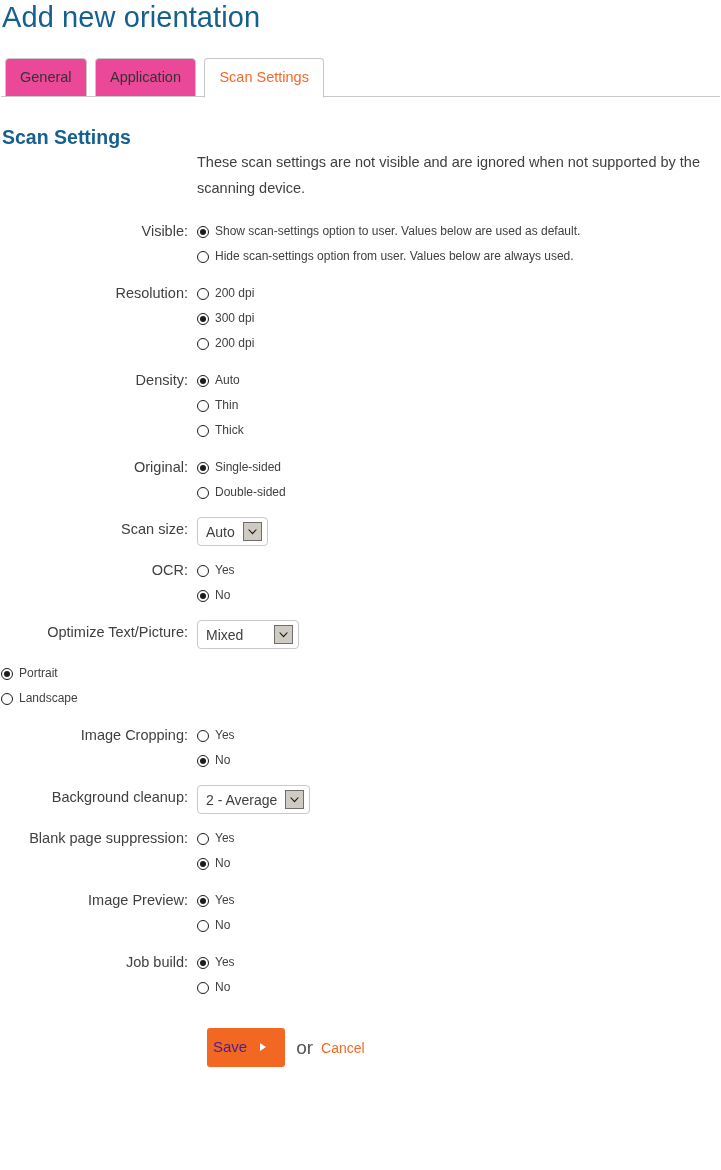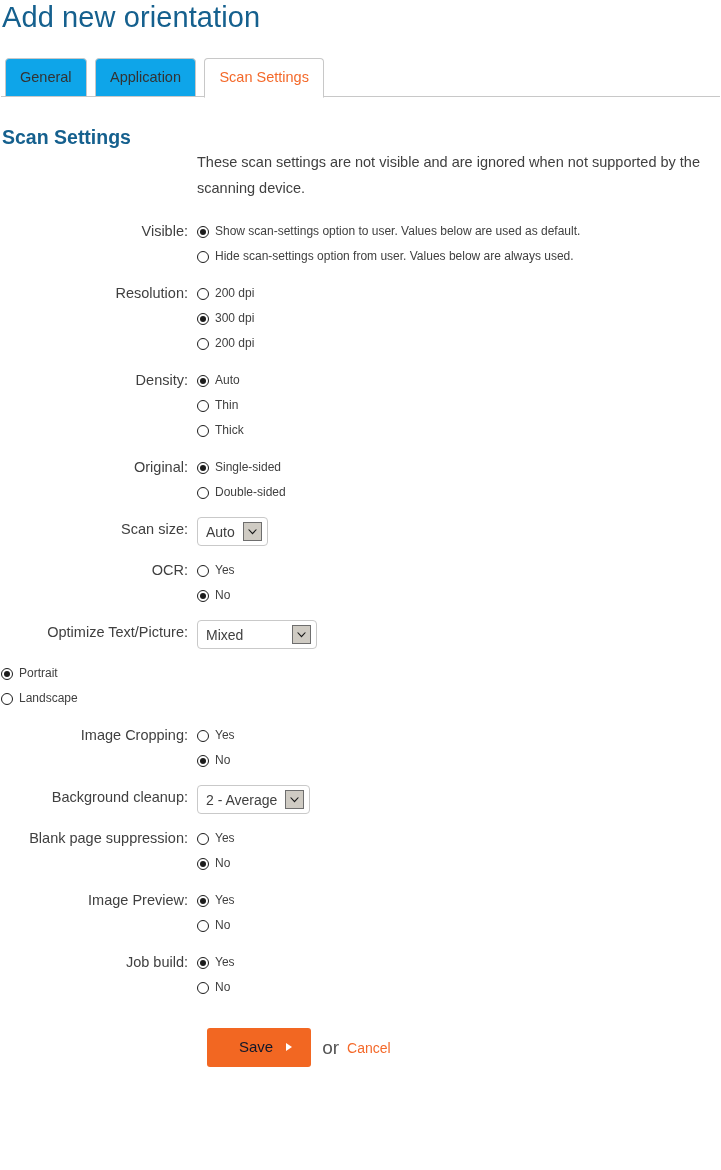--- a/index.html
+++ b/index.html
@@ -46,21 +46,21 @@
     background: #c8c8c8;
   }
   .tab {
     position: relative;
     z-index: 2;
     display: inline-block;
     vertical-align: bottom;
     box-sizing: border-box;
     border: 1px solid #c8c8c8;
     border-radius: 4px 4px 0 0;
-    background: #0ea5e9;
+    background: #ec4899;
     color: #333333;
     font-size: 14.5px;
     line-height: 20px;
     padding: 8px 14px 9px 14px;
     margin-right: 4px;
     cursor: pointer;
   }
   .tab.active {
     background: #ffffff;
     border-bottom-color: #ffffff;
@@ -162,21 +162,21 @@
     padding: 0 5px 0 8px;
     font-size: 14px;
     color: #404040;
     cursor: pointer;
     margin-top: 0px;
   }
   .select .sel-value {
     white-space: nowrap;
     padding-right: 8px;
   }
-  .select.wide { width: 120px; }
+  .select.wide { width: 102px; }
   .select.wide .sel-value { flex: 1; }
   .arrow-box {
     width: 19px;
     height: 19px;
     min-width: 19px;
     background: #cfcbc3;
     border: 1px solid #6e6e6e;
     box-sizing: border-box;
     display: flex;
     align-items: center;
@@ -186,27 +186,27 @@
 
   
   .actions-row {
     display: flex;
     align-items: center;
     margin-top: 28px;
   }
   .actions-spacer { width: 206px; min-width: 206px; }
   .save-button {
     background: #f26722;
-    color: #0f172a;
+    color: #4c1d95;
     border: none;
     border-radius: 3px;
     font-family: "Liberation Sans", sans-serif;
     font-size: 15px;
     line-height: 18px;
-    padding: 10px 18px 11px 32px;
+    padding: 10px 18px 11px 6px;
     display: inline-flex;
     align-items: center;
     cursor: pointer;
   }
   .save-button .save-arrow {
     margin-left: 12px;
     display: inline-flex;
   }
   .or-text {
     font-size: 19px;

